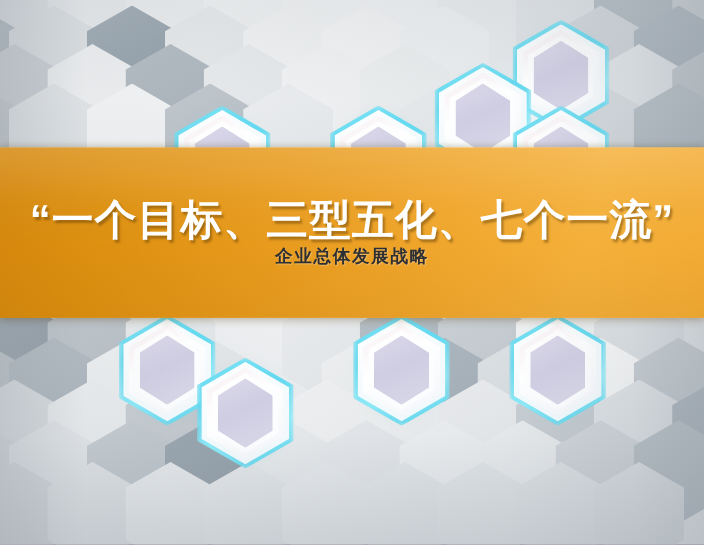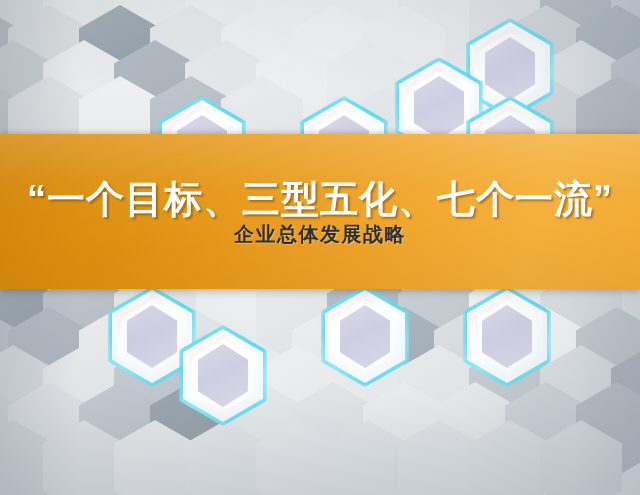--- a/index.html
+++ b/index.html
@@ -96,21 +96,21 @@
     font-size: 38px;
     font-weight: bold;
     letter-spacing: 1px;
     line-height: 1;
     white-space: nowrap;
     text-shadow: 2px 2px 2px rgba(90,58,6,0.45);
     margin: 0 0 6px 0;
   }
   .subtitle {
     color: #2e2f33;
-    font-size: 20px;
+    font-size: 16px;
     font-weight: bold;
     letter-spacing: 1.5px;
     line-height: 1;
     white-space: nowrap;
     text-shadow: 1px 1px 1px rgba(255,255,255,0.30);
     margin: 0;
   }
 </style>
 </head>
 <body>

